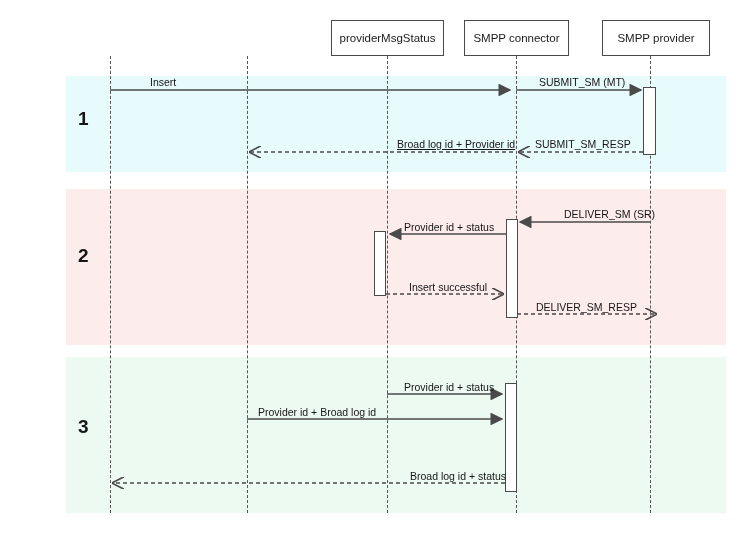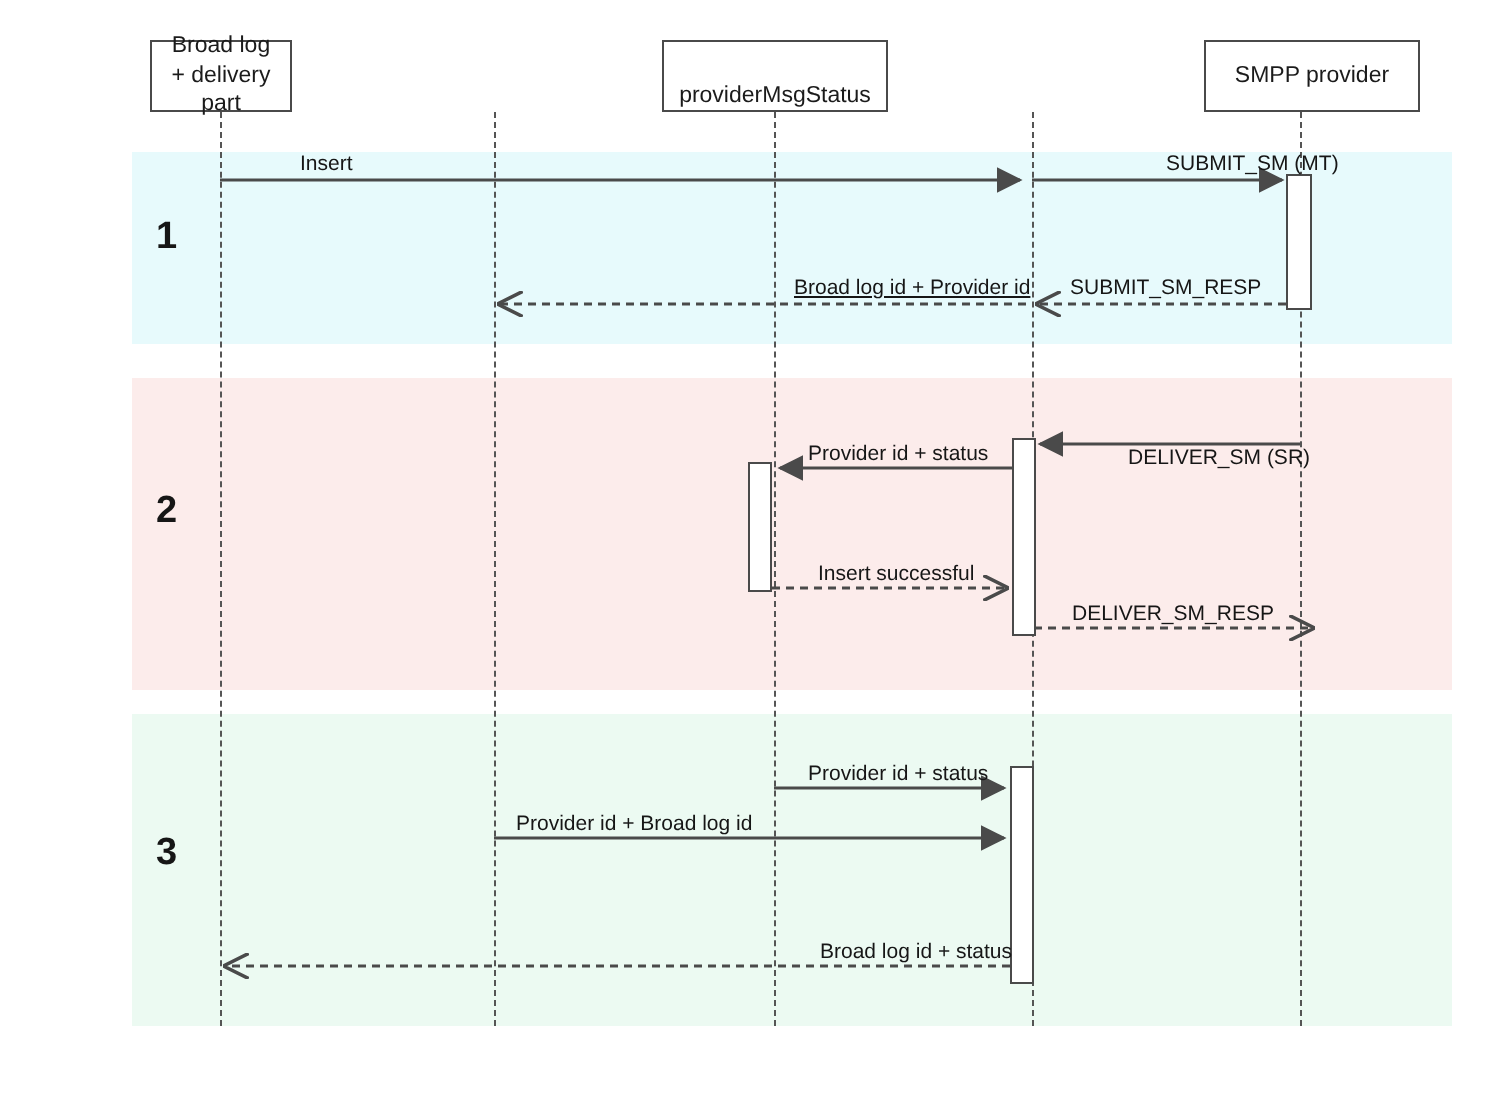--- a/index.html
+++ b/index.html
@@ -29,28 +29,25 @@
   <div class="sec-num" style="left:78px;top:108px;">1</div>
   <div class="sec-num" style="left:78px;top:245px;">2</div>
   <div class="sec-num" style="left:78px;top:416px;">3</div>
 
   <div class="lifeline-line" style="left:110px;top:56px;height:457px;"></div>
   <div class="lifeline-line" style="left:247px;top:56px;height:457px;"></div>
   <div class="lifeline-line" style="left:387px;top:56px;height:457px;"></div>
   <div class="lifeline-line" style="left:516px;top:56px;height:457px;"></div>
   <div class="lifeline-line" style="left:650px;top:56px;height:457px;"></div>
 
-  <div class="lifeline-box" style="left:75px;top:20px;width:71px;height:36px;">
-    <div>
-      <div>Broad log</div>
-      <div>+ delivery part</div>
-    </div>
+  <div class="lifeline-box" style="left:331px;top:20px;width:113px;height:36px;">
+    <span>providerMsgStatus</span>
   </div>
-  <div class="lifeline-box" style="left:331px;top:20px;width:113px;height:36px;align-items:flex-end;">
-    <span>providerMsgStatus</span>
+  <div class="lifeline-box" style="left:464px;top:20px;width:105px;height:36px;">
+    <span>SMPP connector</span>
   </div>
   <div class="lifeline-box" style="left:602px;top:20px;width:108px;height:36px;">
     <span>SMPP provider</span>
   </div>
 
   <svg class="arrows" viewBox="0 0 750 547">
     <defs>
       <marker id="solidhead" viewBox="0 0 10 10" refX="9" refY="5" markerWidth="8" markerHeight="8" orient="auto-start-reverse">
         <path d="M0,0 L10,5 L0,10 z" fill="#4a4a4a"></path>
       </marker>
@@ -73,24 +70,24 @@
     <line x1="247" y1="419" x2="502" y2="419" stroke="#4a4a4a" stroke-width="1.6" marker-end="url(#solidhead)"></line>
     <line x1="505" y1="483" x2="113" y2="483" stroke="#4a4a4a" stroke-width="1.4" stroke-dasharray="4,3" marker-end="url(#openhead)"></line>
   </svg>
 
   <div class="activation" style="left:643px;top:87px;width:13px;height:68px;"></div>
   <div class="activation" style="left:506px;top:219px;width:12px;height:99px;"></div>
   <div class="activation" style="left:374px;top:231px;width:12px;height:65px;"></div>
   <div class="activation" style="left:505px;top:383px;width:12px;height:109px;"></div>
 
   <div class="msg-label" style="left:150px;top:76px;">Insert</div>
-  <div class="msg-label" style="left:539px;top:76px;margin-left:44px;">SUBMIT_SM (MT)</div>
+  <div class="msg-label" style="left:539px;top:76px;">SUBMIT_SM (MT)</div>
   <div class="msg-label" style="left:535px;top:138px;">SUBMIT_SM_RESP</div>
   <div class="msg-label" style="left:397px;top:138px;text-decoration:underline;">Broad log id + Provider id</div>
-  <div class="msg-label" style="left:540px;top:223px;padding-left:24px;">DELIVER_SM (SR)</div>
+  <div class="msg-label" style="left:540px;top:208px;padding-left:24px;">DELIVER_SM (SR)</div>
   <div class="msg-label" style="left:404px;top:221px;">Provider id + status</div>
   <div class="msg-label" style="left:409px;top:281px;text-align:right;">Insert successful</div>
   <div class="msg-label" style="left:536px;top:301px;">DELIVER_SM_RESP</div>
   <div class="msg-label" style="left:404px;top:381px;">Provider id + status</div>
   <div class="msg-label" style="left:258px;top:406px;">Provider id + Broad log id</div>
   <div class="msg-label" style="left:398px;top:470px;padding-left:12px;">Broad log id + status</div>
 
 </div>
 
 </body></html>

